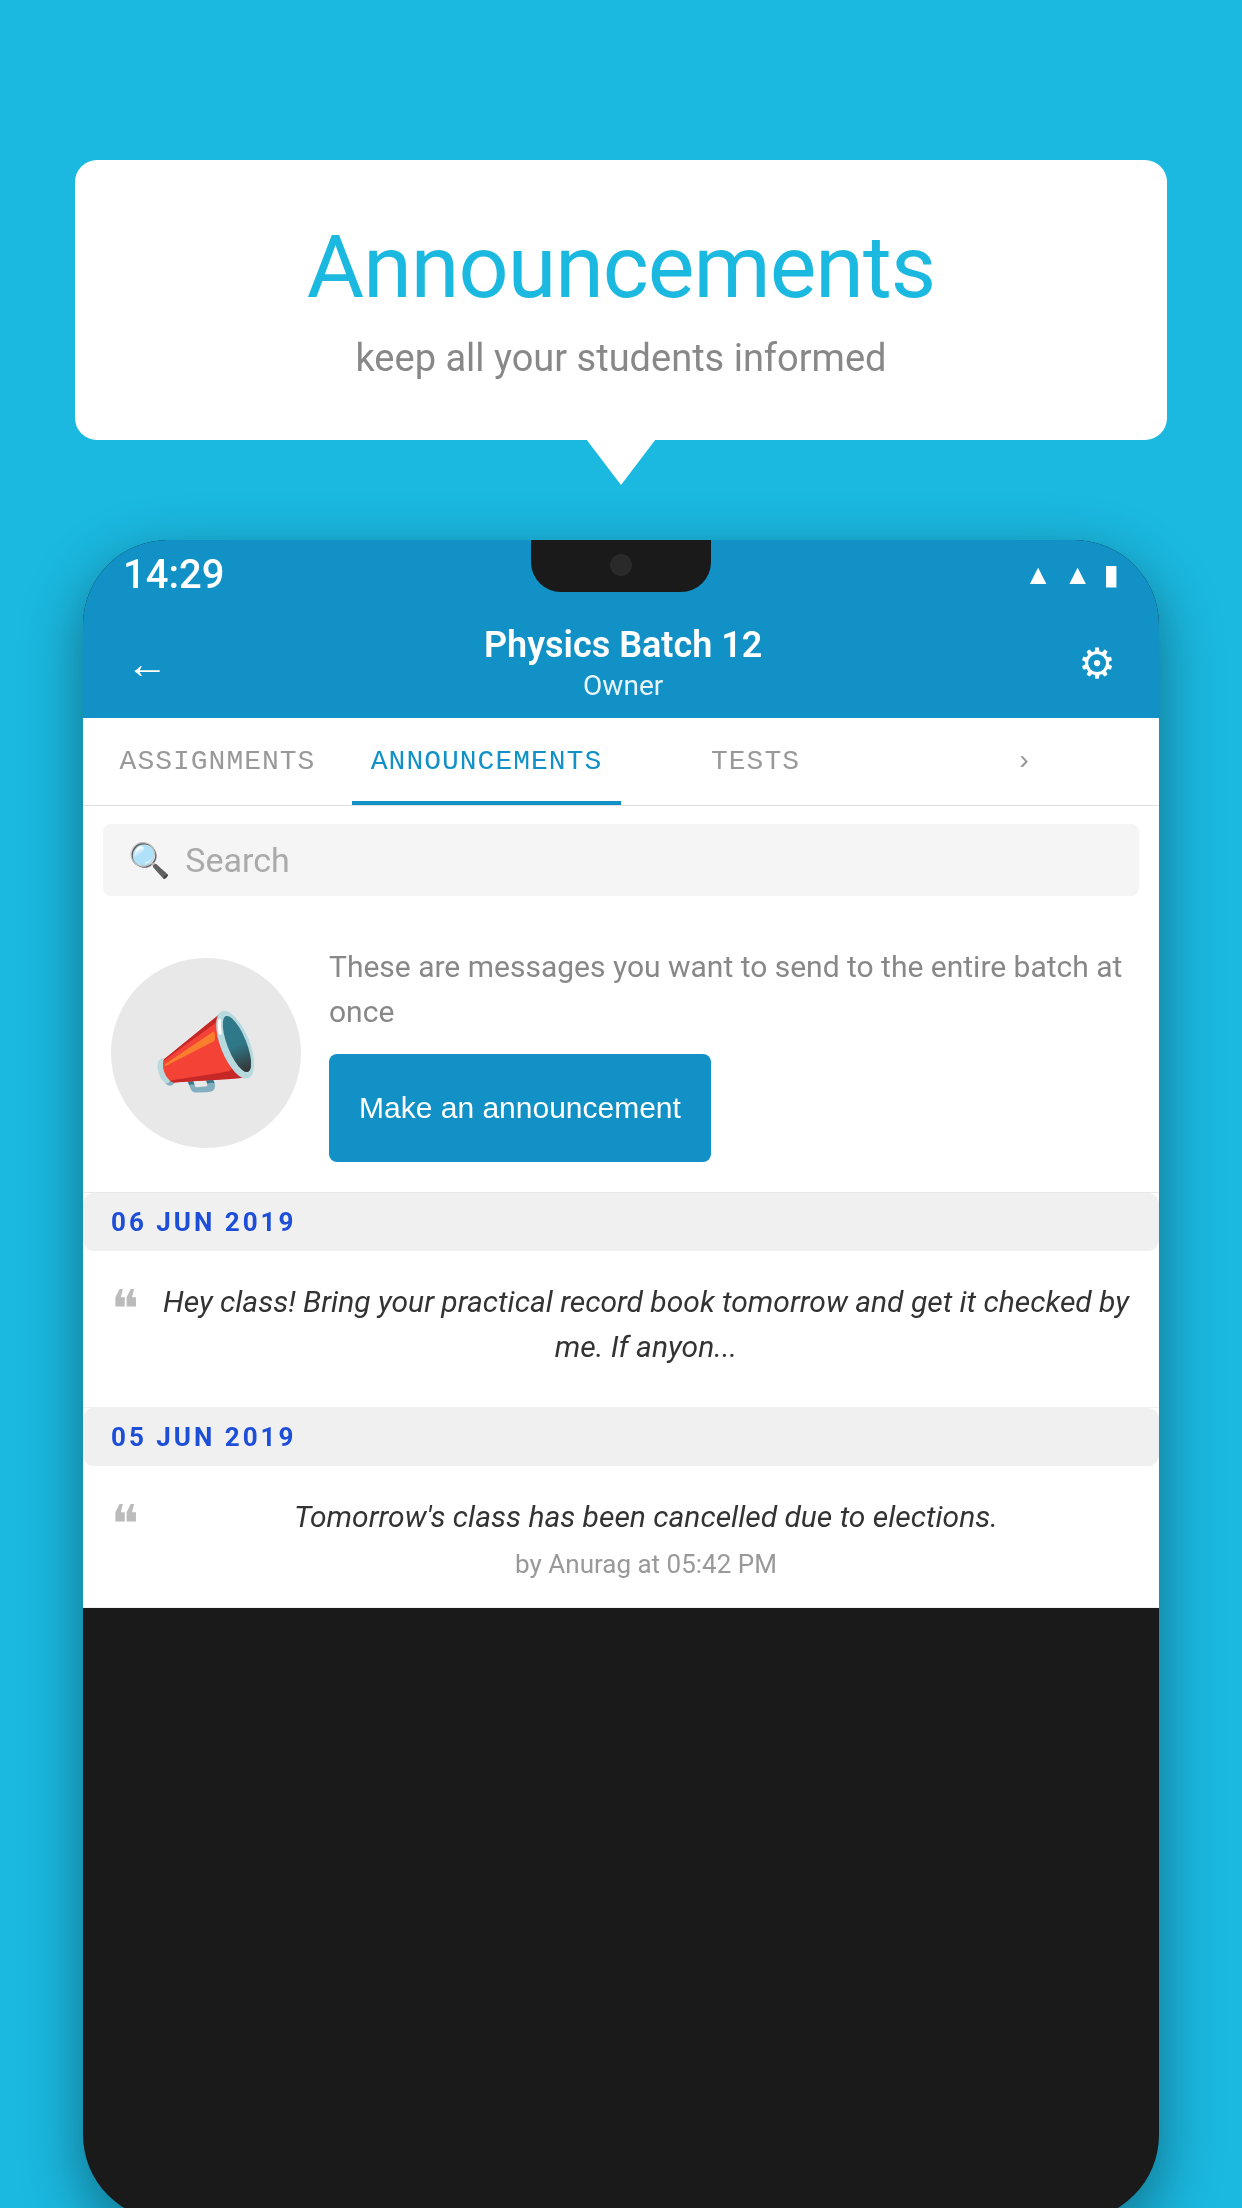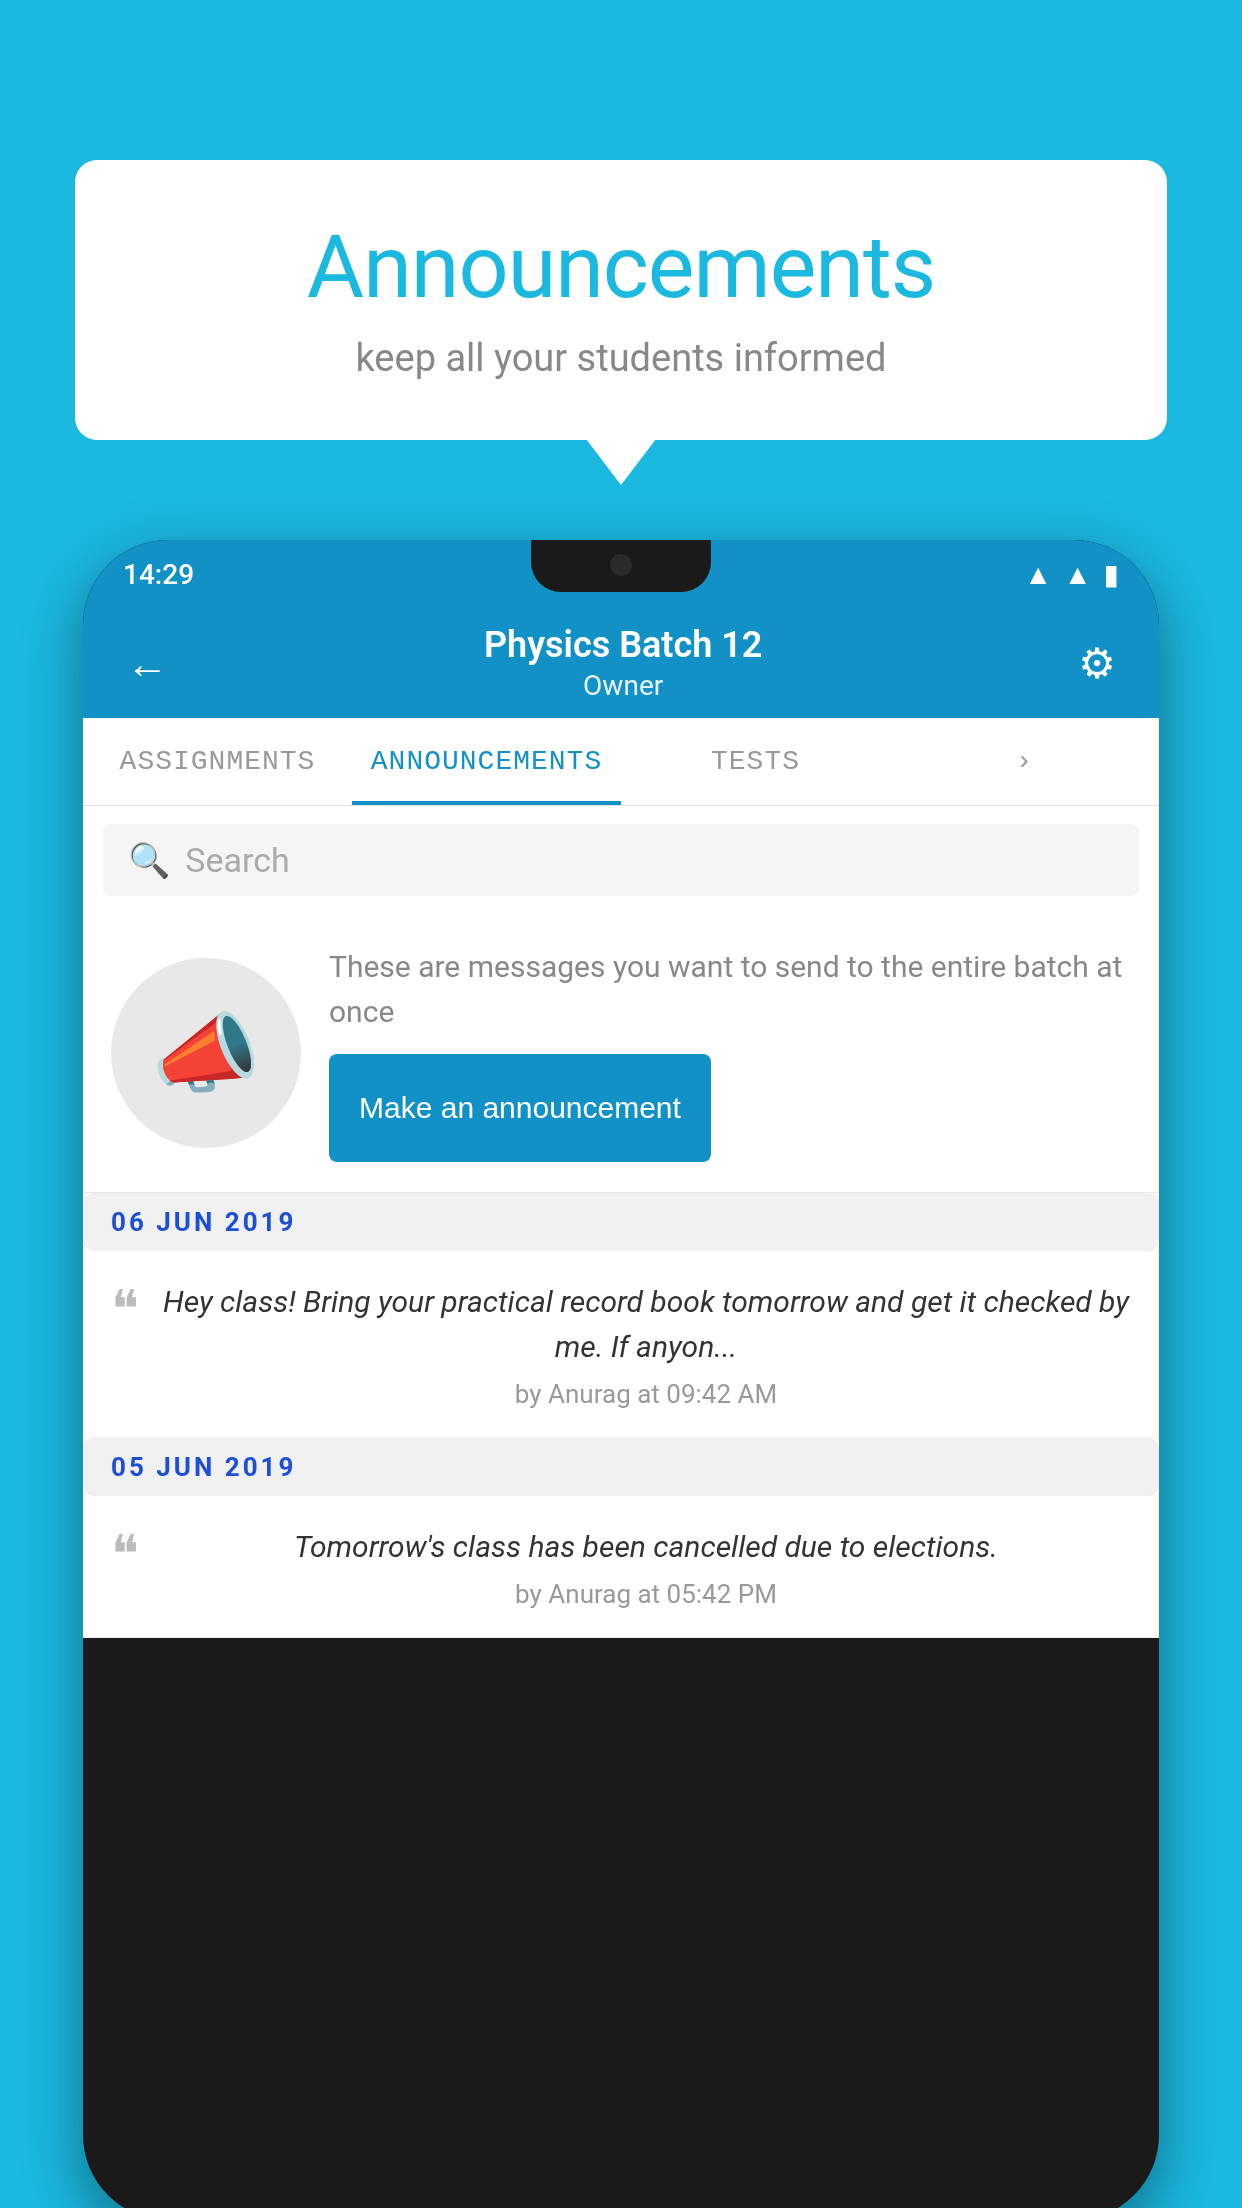--- a/index.html
+++ b/index.html
@@ -76,21 +76,21 @@
       height: 68px;
       display: flex;
       align-items: center;
       justify-content: space-between;
       padding: 0 40px;
       position: relative;
     }
 
     .status-time {
       color: white;
-      font-size: 28px;
+      font-size: 40px;
       font-weight: 500;
     }
 
     .status-icons {
       display: flex;
       align-items: center;
       gap: 12px;
     }
 
     .status-icons span {
@@ -385,21 +385,20 @@
         <p class="prompt-text">These are messages you want to send to the entire batch at once</p>
         <button class="make-announcement-btn">Make an announcement</button>
       </div>
     </div>
 
     <div class="date-separator">06  JUN  2019</div>
     <div class="announcement-item">
       <span class="quote-icon">❝</span>
       <div class="announcement-content">
         <p class="announcement-text">Hey class! Bring your practical record book tomorrow and get it checked by me. If anyon...</p>
-        <p class="announcement-meta">by Anurag at 09:42 AM</p>
       </div>
     </div>
 
     <div class="date-separator">05  JUN  2019</div>
     <div class="announcement-item">
       <span class="quote-icon">❝</span>
       <div class="announcement-content">
         <p class="announcement-text">Tomorrow's class has been cancelled due to elections.</p>
         <p class="announcement-meta">by Anurag at 05:42 PM</p>
       </div>

